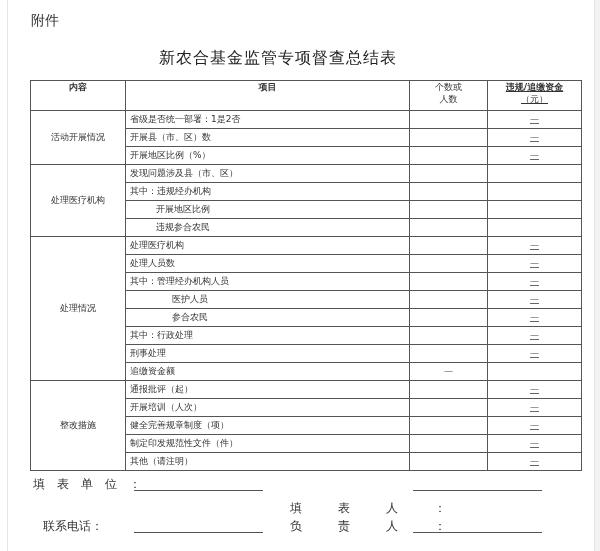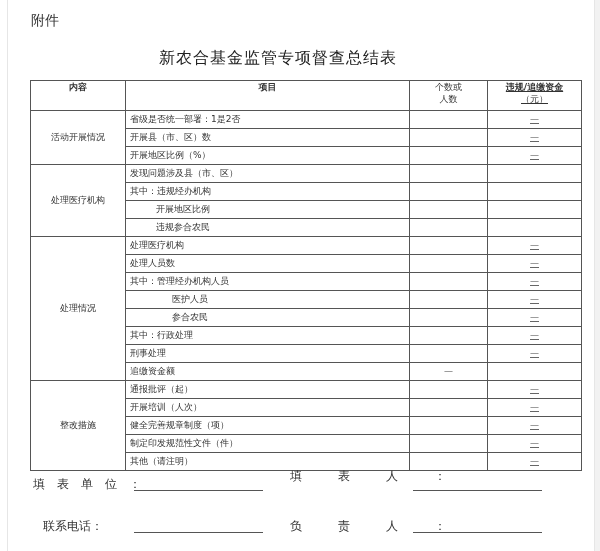--- a/index.html
+++ b/index.html
@@ -171,20 +171,20 @@
       <td class="c2">其他（请注明）</td>
       <td class="c3"></td>
       <td class="c4 dash">—</td>
     </tr>
   </tbody>
 </table>
 
 <div class="footer-label" style="left:33px; top:476px;">填　表　单　位　：</div>
 <div class="footer-line" style="left:134px; top:490px;"></div>
 
-<div class="footer-label" style="left:290px; top:468px;font-family:Liberation Mono, monospace;">填　　　表　　　人　　　：</div>
+<div class="footer-label" style="left:290px; top:500px;font-family:Liberation Mono, monospace;">填　　　表　　　人　　　：</div>
 <div class="footer-line" style="left:413px; top:490px;"></div>
 
 <div class="footer-label" style="left:33px; top:518px;padding-left:10px;">联系电话：</div>
 <div class="footer-line" style="left:134px; top:532px;"></div>
 
 <div class="footer-label" style="left:290px; top:518px;">负　　　责　　　人　　　：</div>
 <div class="footer-line" style="left:413px; top:532px;"></div>
 
 </body></html>

